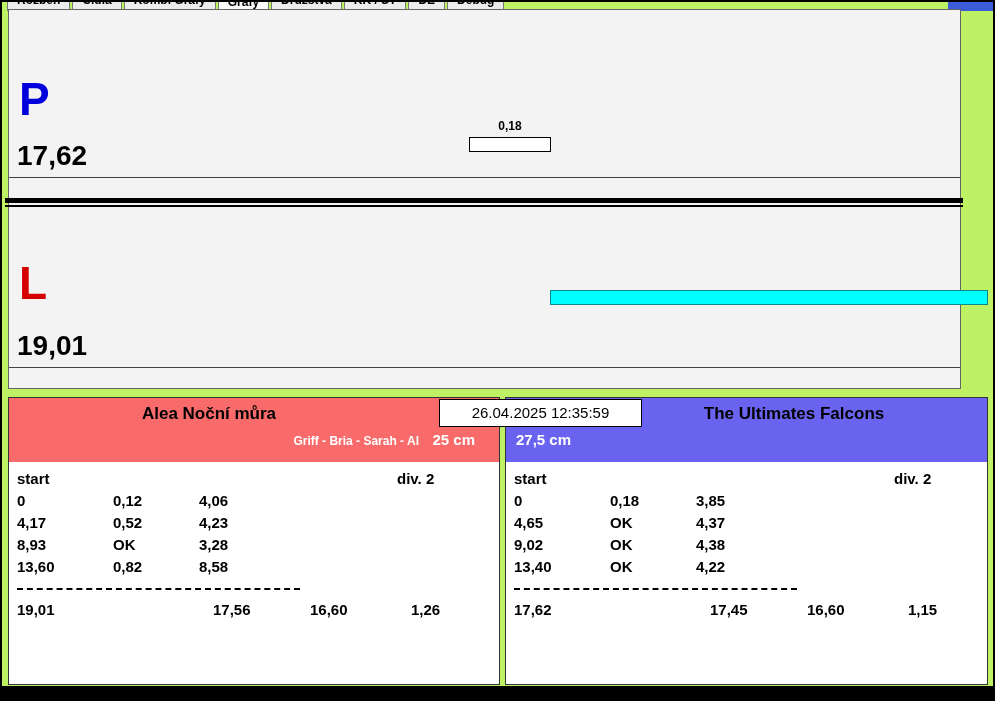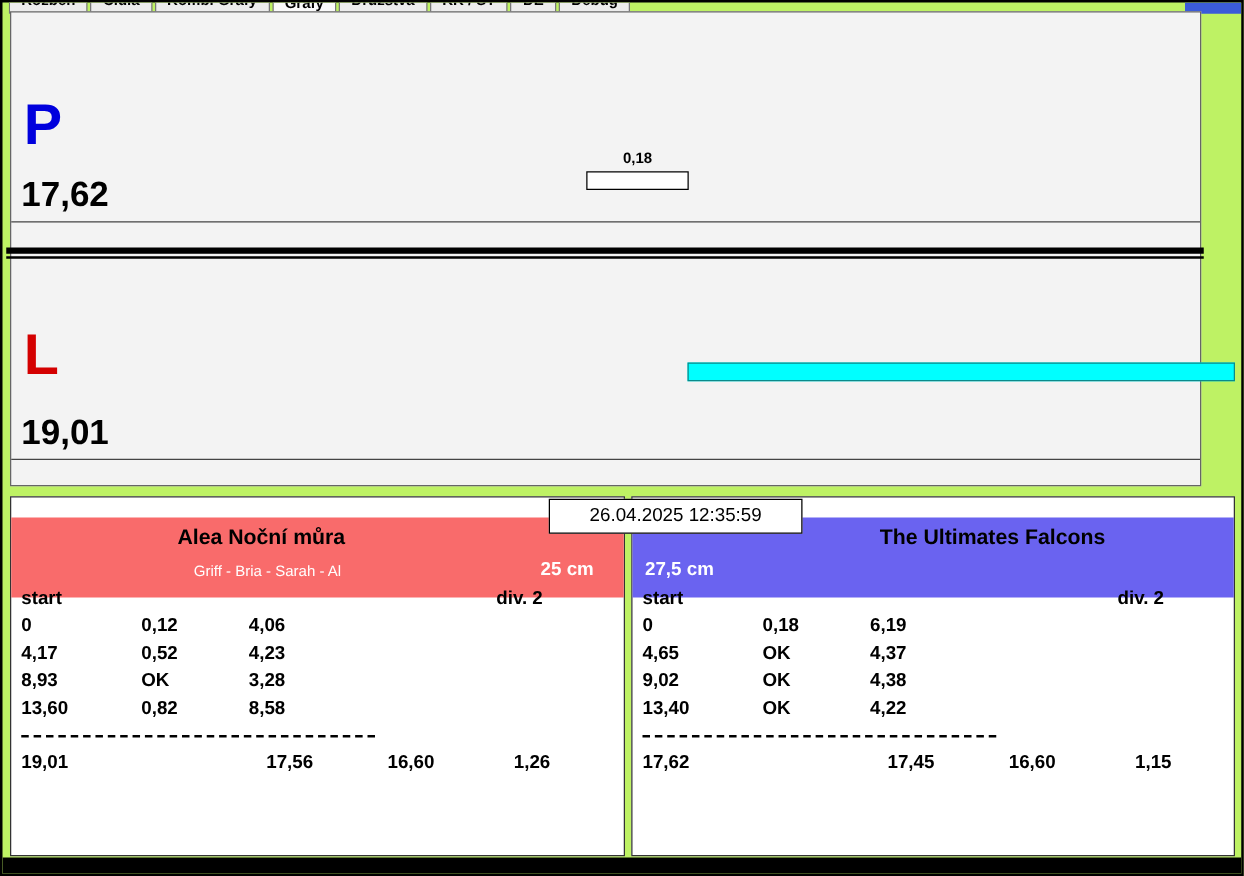--- a/index.html
+++ b/index.html
@@ -40,29 +40,29 @@
   .sep-thin  { position:absolute; left:3px; top:203px; width:958px; height:2px; background:#000; }
 
   .cyan-bar { position:absolute; left:548px; top:288px; width:438px; height:15px;
               background:#00ffff; border:1px solid #0a8a8a; }
 
   
   .team-panel { position:absolute; top:395px; height:288px; border:1px solid #333; background:#fff; }
   .team-panel.left  { left:6px;  width:492px; }
   .team-panel.right { left:503px; width:483px; }
 
-  .team-header { position:absolute; left:0; right:0; top:0; height:64px;margin-top:16px; }
+  .team-header { position:absolute; left:0; right:0; top:0; height:64px; }
   .team-panel.left  .team-header { background:#f96b6b; }
   .team-panel.right .team-header { background:#6a63f0; }
   .team-title { position:absolute; top:6px; left:0; right:0; text-align:center;
                 font-size:17px; font-weight:bold; color:#000; }
   .team-panel.left  .team-title { padding-right:90px; }
   .team-panel.right .team-title { padding-left:95px; }
-  .team-members { position:absolute; top:36px; left:0; right:0; text-align:center;
-                  font-size:12px; font-weight:normal; color:#fff; }
+  .team-members { position:absolute; top:36px; left:0; right:0; text-align:right;
+                  font-size:12px; font-weight:bold; color:#fff; }
   .team-panel.left  .team-members { padding-right:80px; }
   .team-panel.right .team-members { padding-left:105px; }
   .team-height { position:absolute; top:33px; font-size:15px; font-weight:bold; color:#fff; }
   .team-panel.left  .team-height { right:24px; }
   .team-panel.right .team-height { left:10px; }
 
   .date-box { position:absolute; left:401px; top:397px; width:203px; height:28px;
               background:#fff; border:1px solid #000; z-index:5; text-align:center;
               line-height:26px; font-size:15px; color:#000;margin-left:36px; }
 
@@ -177,21 +177,21 @@
       <div class="team-height">27,5 cm</div>
     </div>
     <div class="ttable">
       <div class="trow rowhead">
         <span class="c1">start</span>
         <span class="cdiv">div. 2</span>
       </div>
       <div class="trow r0">
         <span class="c1">0</span>
         <span class="c2">0,18</span>
-        <span class="c3">6,19</span>
+        <span class="c3">3,85</span>
       </div>
       <div class="trow r1">
         <span class="c1">4,65</span>
         <span class="c2">OK</span>
         <span class="c3">4,37</span>
       </div>
       <div class="trow r2">
         <span class="c1">9,02</span>
         <span class="c2">OK</span>
         <span class="c3">4,38</span>

